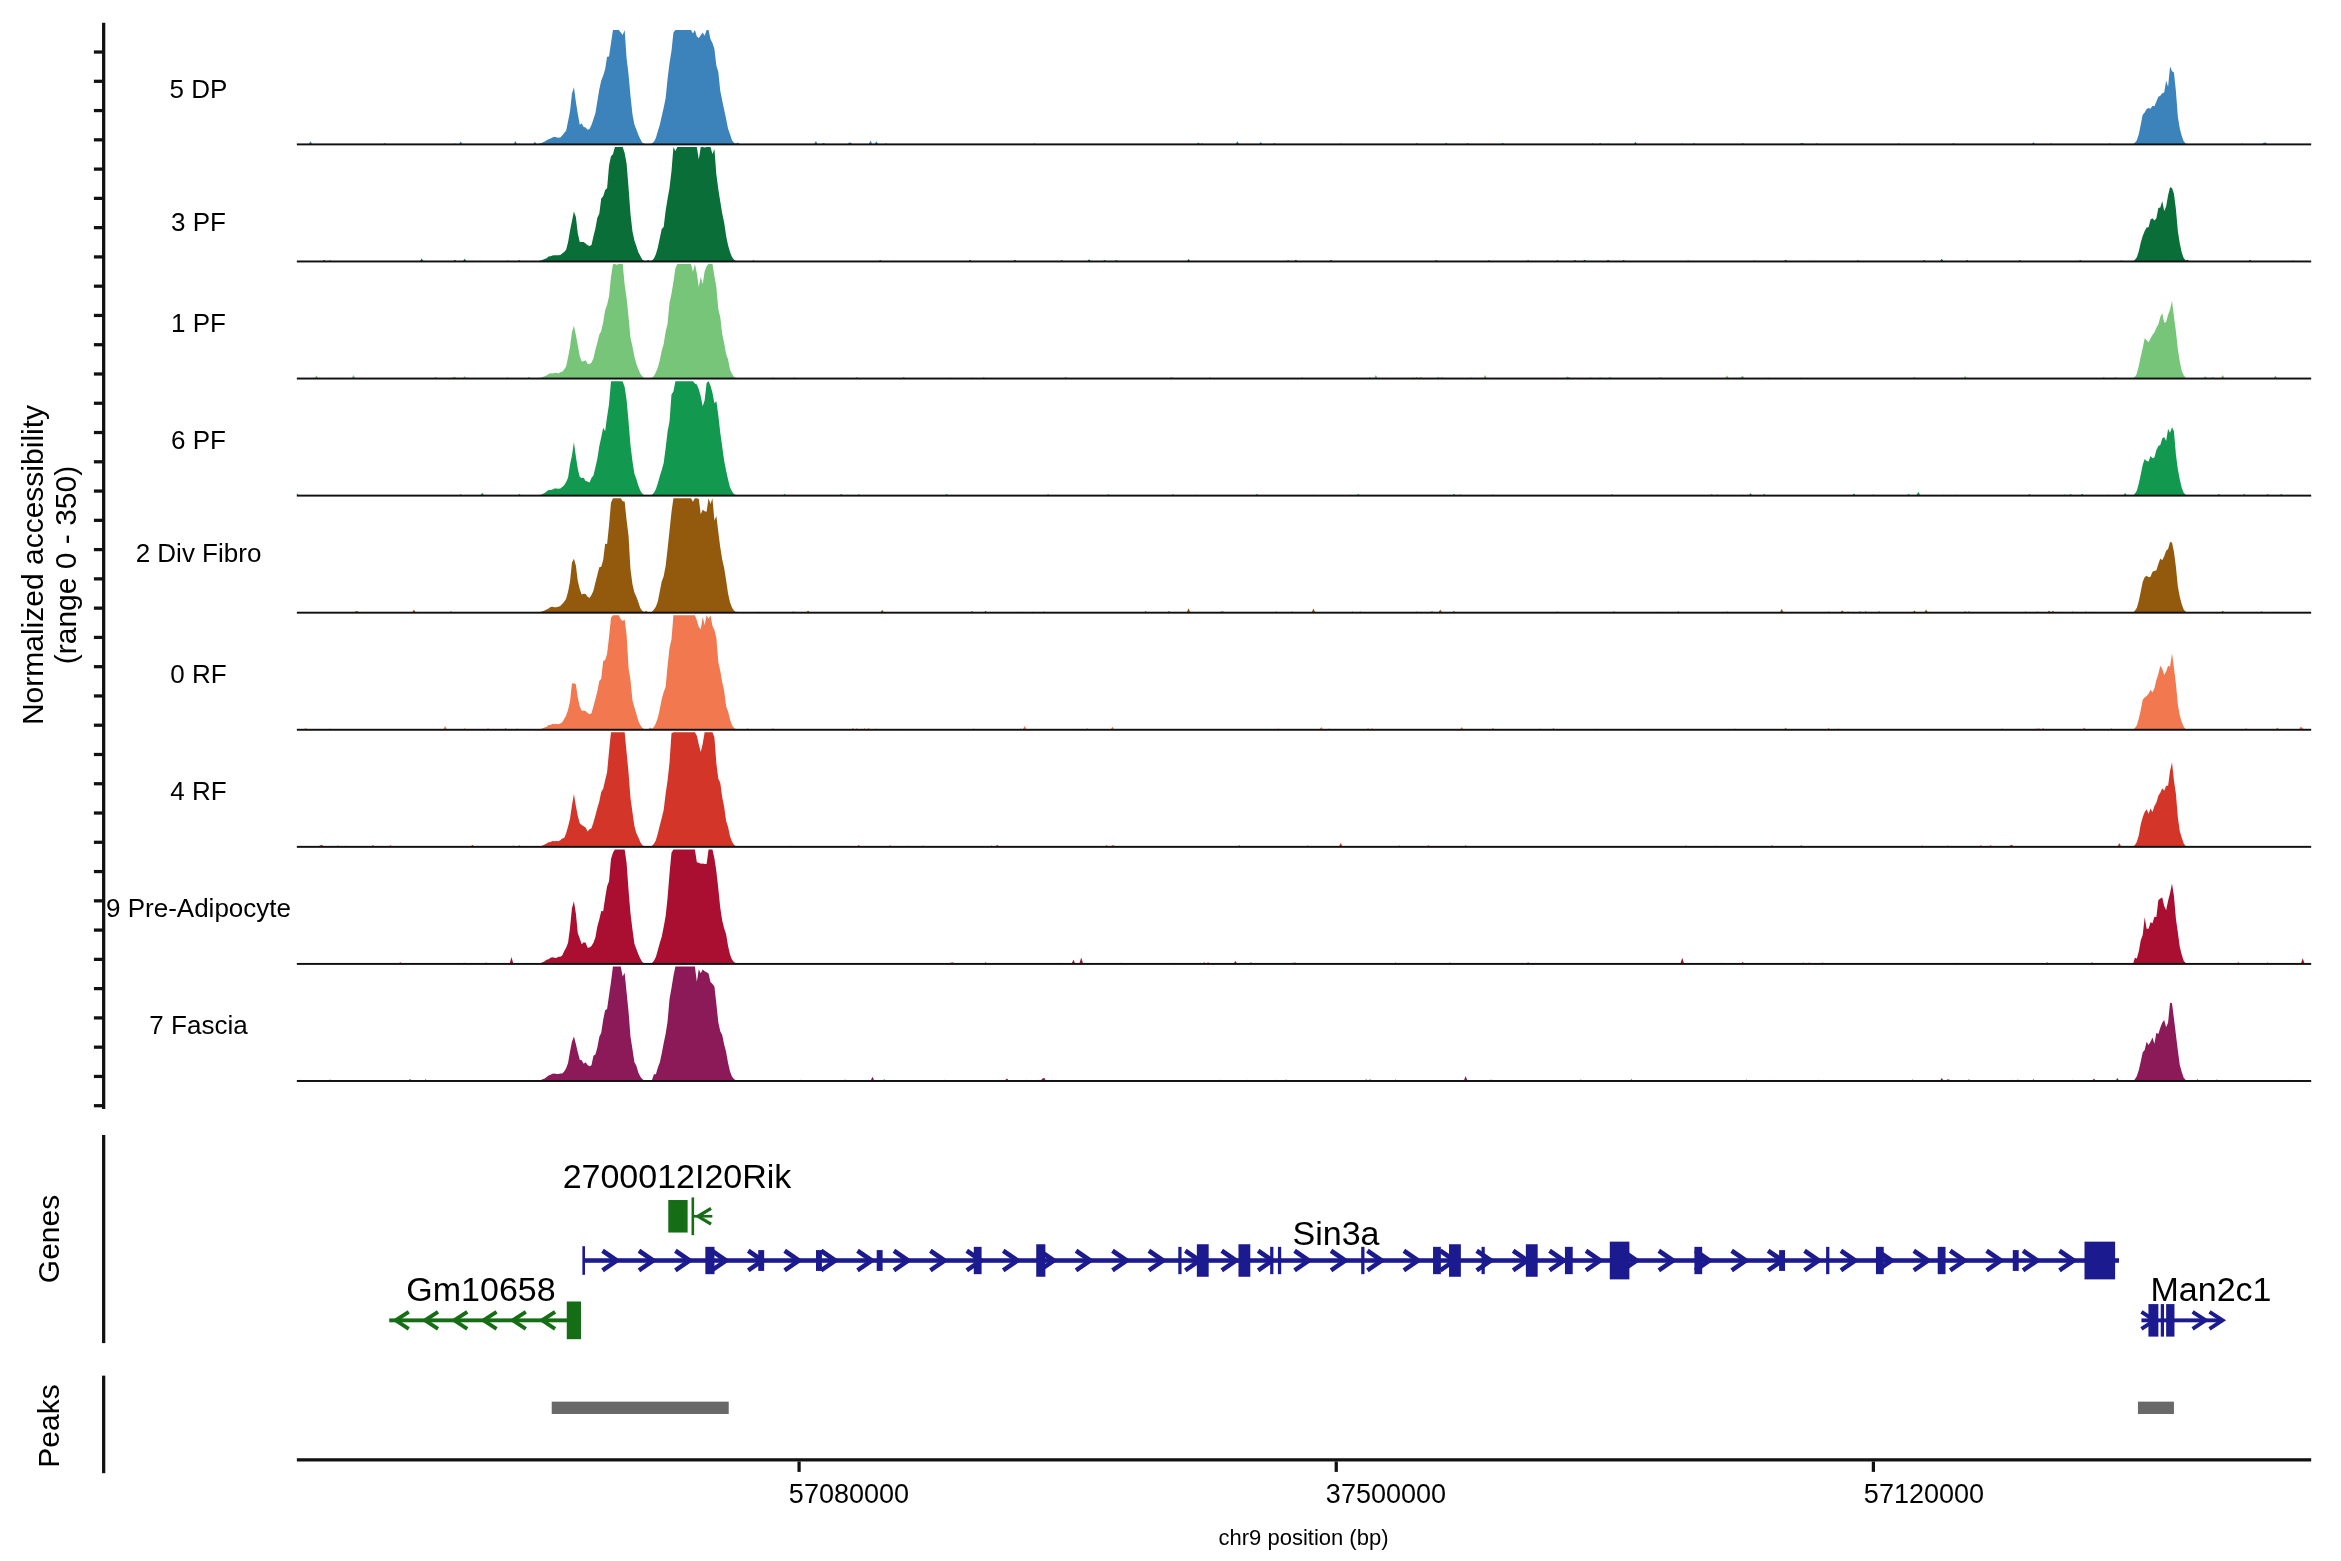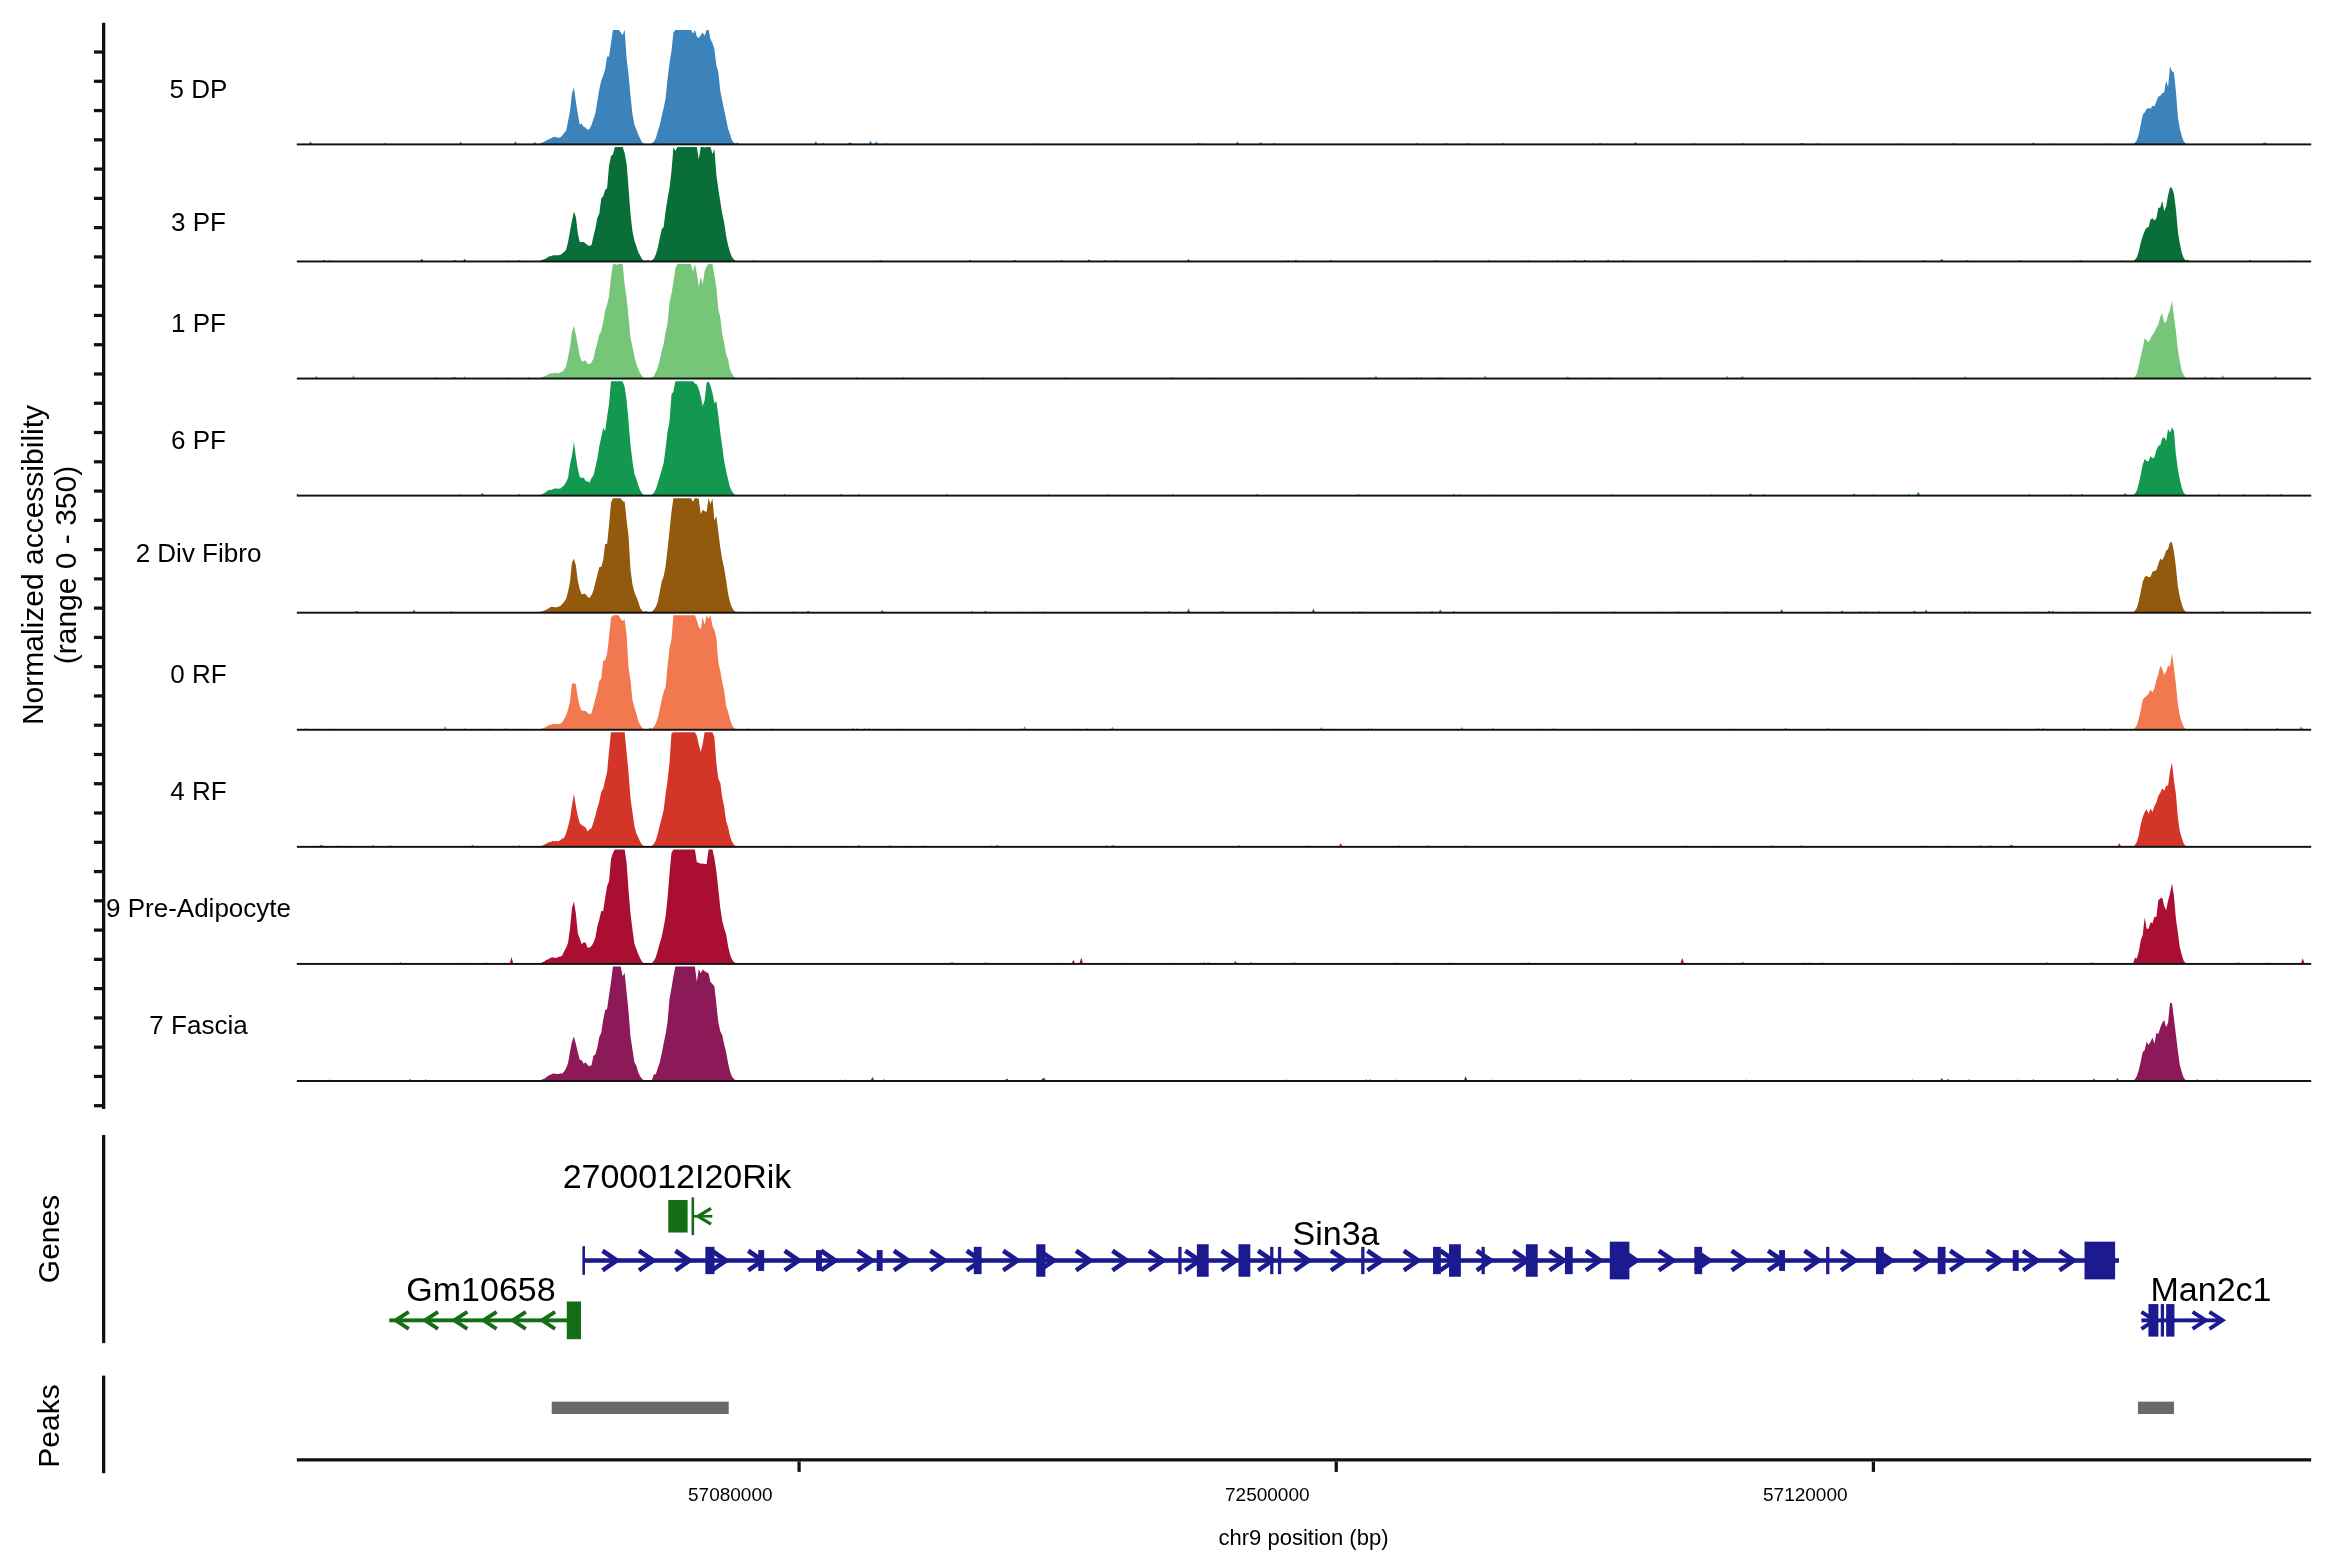--- a/index.html
+++ b/index.html
@@ -3,21 +3,21 @@
 <meta charset="utf-8">
 <style>
   html,body{margin:0;padding:0;background:#ffffff;}
   body{width:2342px;height:1561px;position:relative;overflow:hidden;
        font-family:"Liberation Sans","DejaVu Sans",sans-serif;color:#000;}
   #chart{position:absolute;left:0;top:0;}
   .lbl{position:absolute;color:#000;}
   .track-label{left:52px;width:293px;text-align:center;font-size:26px;line-height:35px;}
   .rot{white-space:nowrap;transform:translate(-50%,-50%) rotate(-90deg);font-size:30px;}
   .gene-label{font-size:34px;line-height:30px;transform:translateX(-50%);white-space:nowrap;}
-  .tick-label{width:221px;margin-left:-111px;text-align:left;font-size:19px;line-height:33px;}
+  .tick-label{width:221px;margin-left:-111px;text-align:right;font-size:27px;line-height:33px;}
   .axis-title{width:585px;margin-left:-293px;text-align:center;font-size:22px;line-height:35px;}
 </style>
 </head>
 <body>
 
 <svg id="chart" width="2342" height="1561" viewBox="0 0 3600 2400">
     <g>
       <rect x="156.5" y="35" width="5" height="1670" fill="#111"></rect>
       <rect x="144" y="77.5" width="14" height="5" fill="#111"></rect>
       <rect x="144" y="122.5" width="14" height="5" fill="#111"></rect>
@@ -218,17 +218,17 @@
 <div class="lbl rot" style="left:66px;top:565px">(range 0 - 350)</div>
 <div class="lbl rot" style="left:49px;top:1239px">Genes</div>
 <div class="lbl rot" style="left:49px;top:1426px">Peaks</div>
 
 <div class="lbl gene-label" id="gene-label-0" style="left: 1336px; top: 1218px; text-align: center;">Sin3a</div>
 <div class="lbl gene-label" id="gene-label-1" style="left: 481px; top: 1274px;">Gm10658</div>
 <div class="lbl gene-label" id="gene-label-2" style="left: 2183px; top: 1274px; margin-left: 28px;">Man2c1</div>
 <div class="lbl gene-label" id="gene-label-3" style="left: 677px; top: 1161px;">2700012I20Rik</div>
 
 <div class="lbl tick-label" id="xtick-0" style="left: 799px; top: 1478px;">57080000</div>
-<div class="lbl tick-label" id="xtick-1" style="left: 1336px; top: 1478px;">72500000</div>
+<div class="lbl tick-label" id="xtick-1" style="left: 1336px; top: 1478px;">37500000</div>
 <div class="lbl tick-label" id="xtick-2" style="left: 1874px; top: 1478px;">57120000</div>
 
 <div class="lbl axis-title" id="x-axis-title" style="left: 1304px; top: 1520px;">chr9 position (bp)</div>
 
 
 </body></html>

